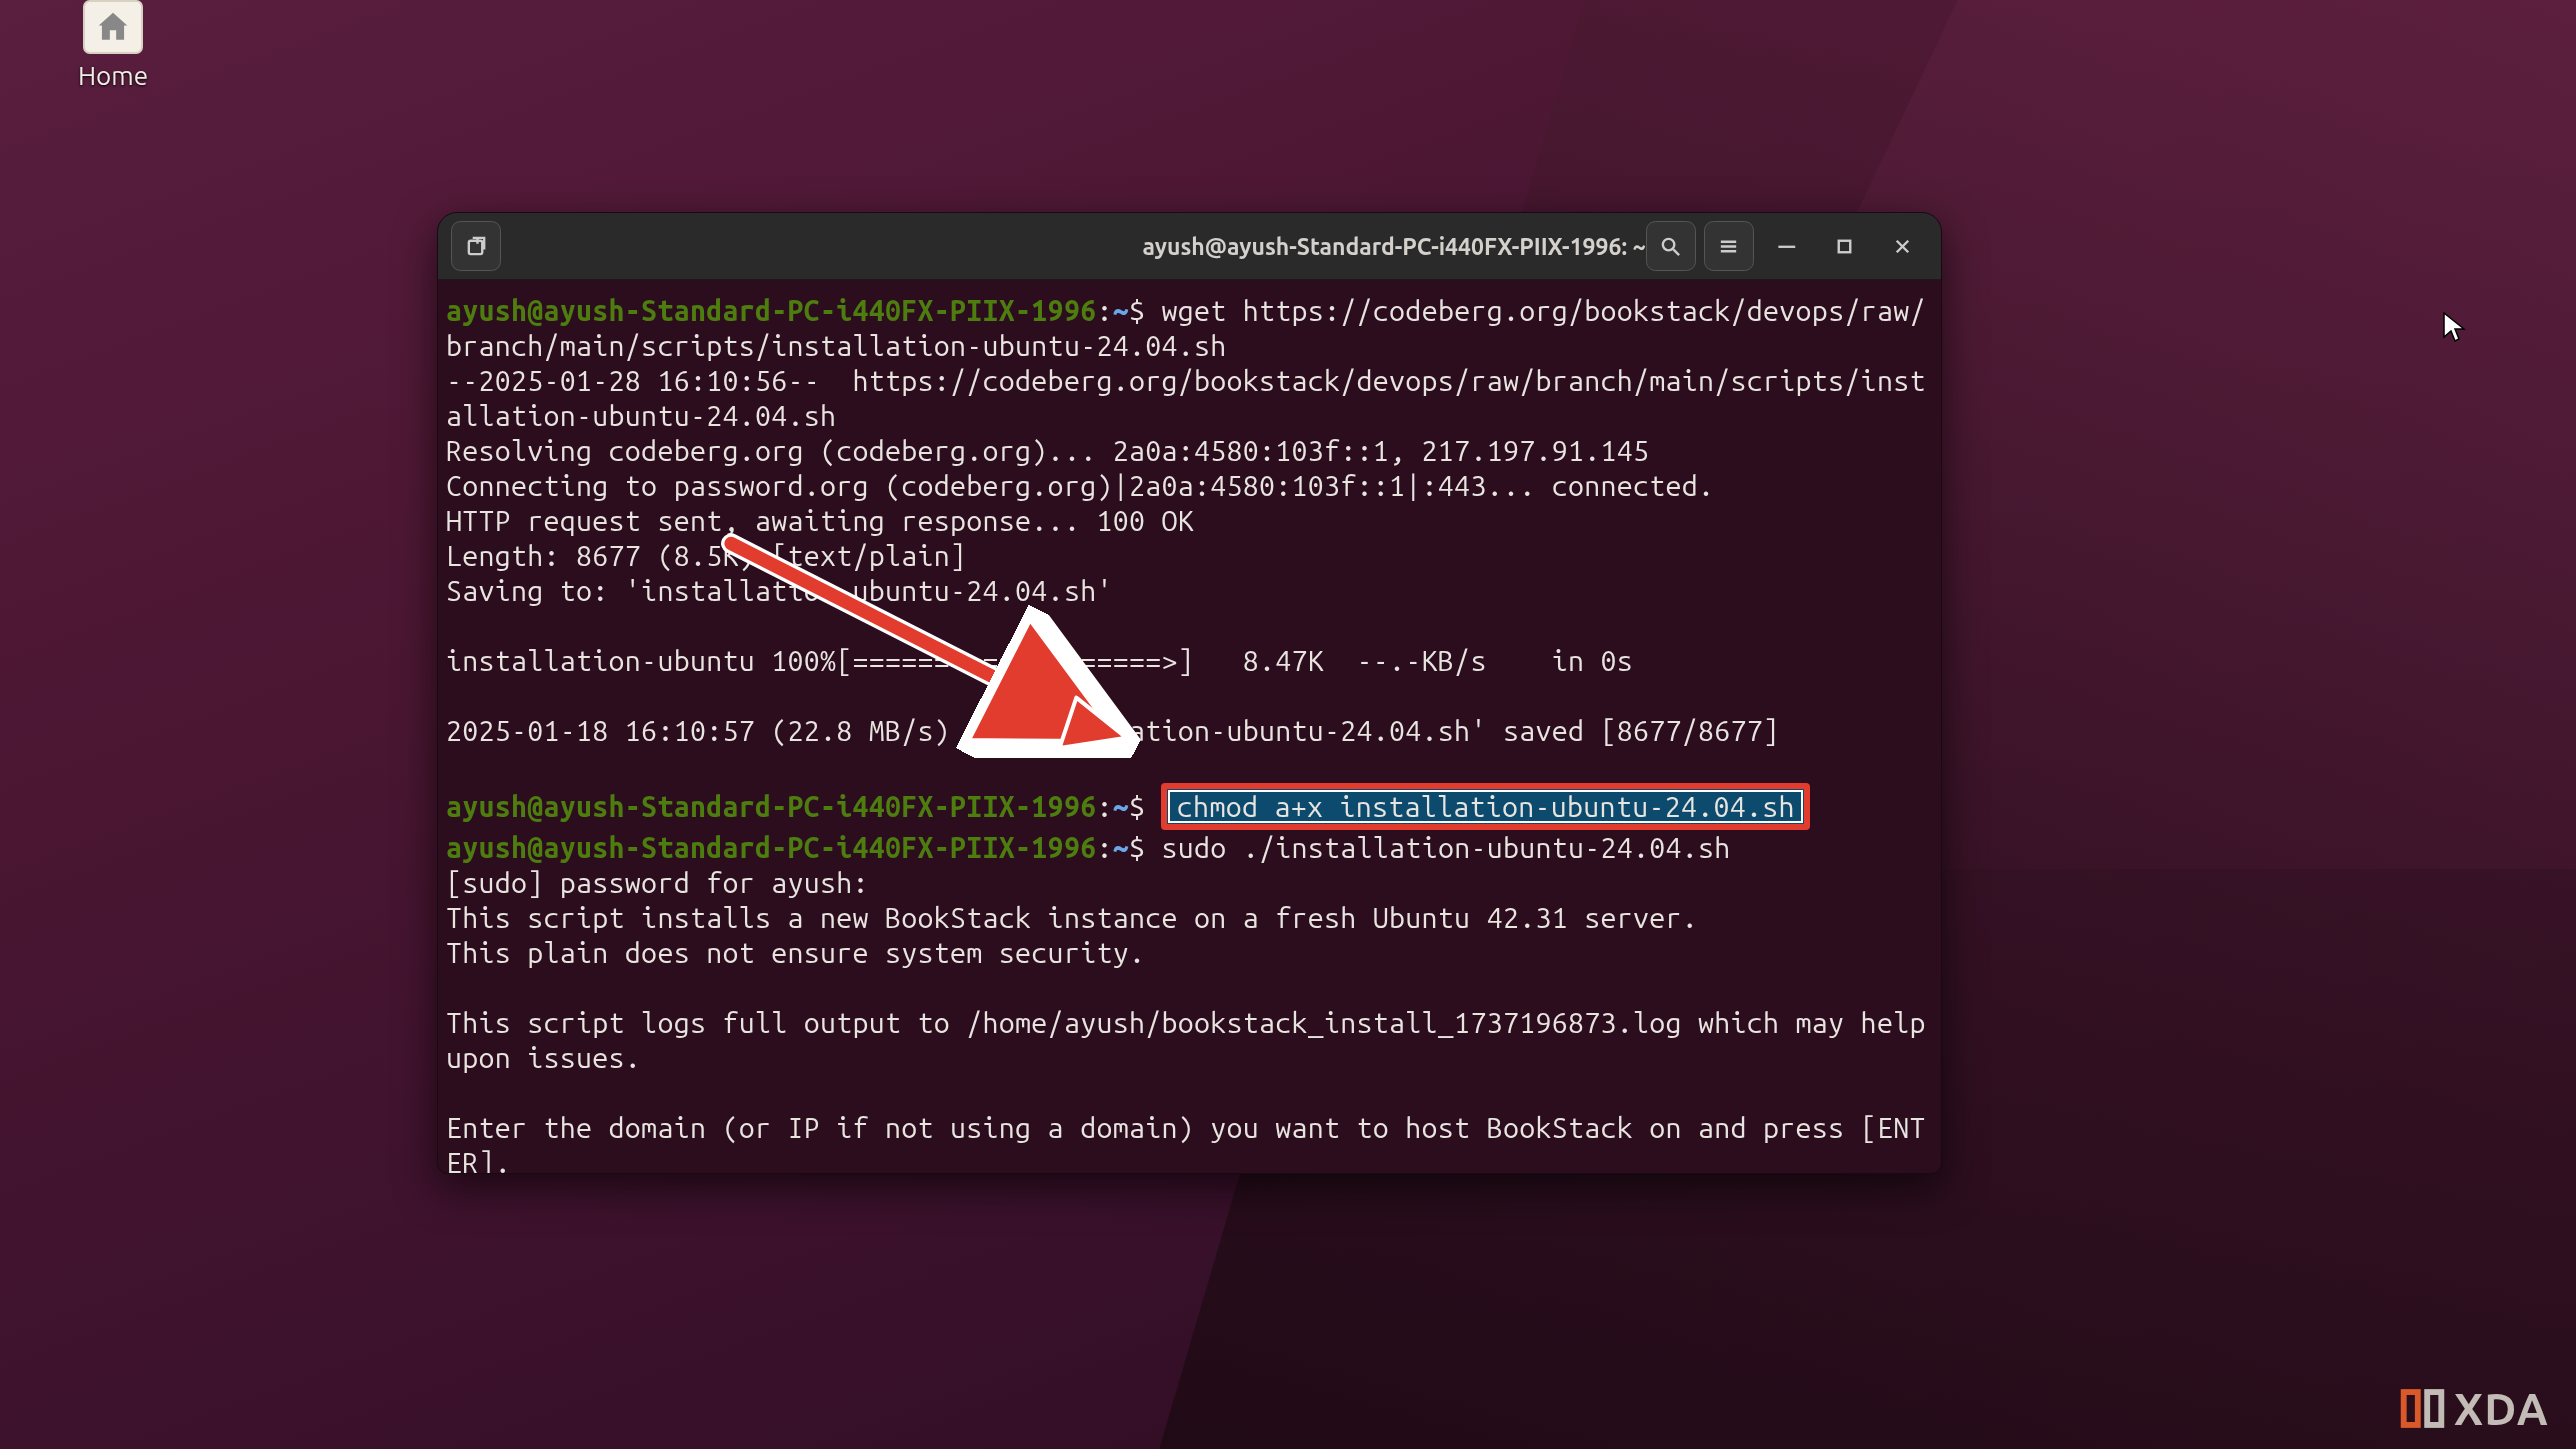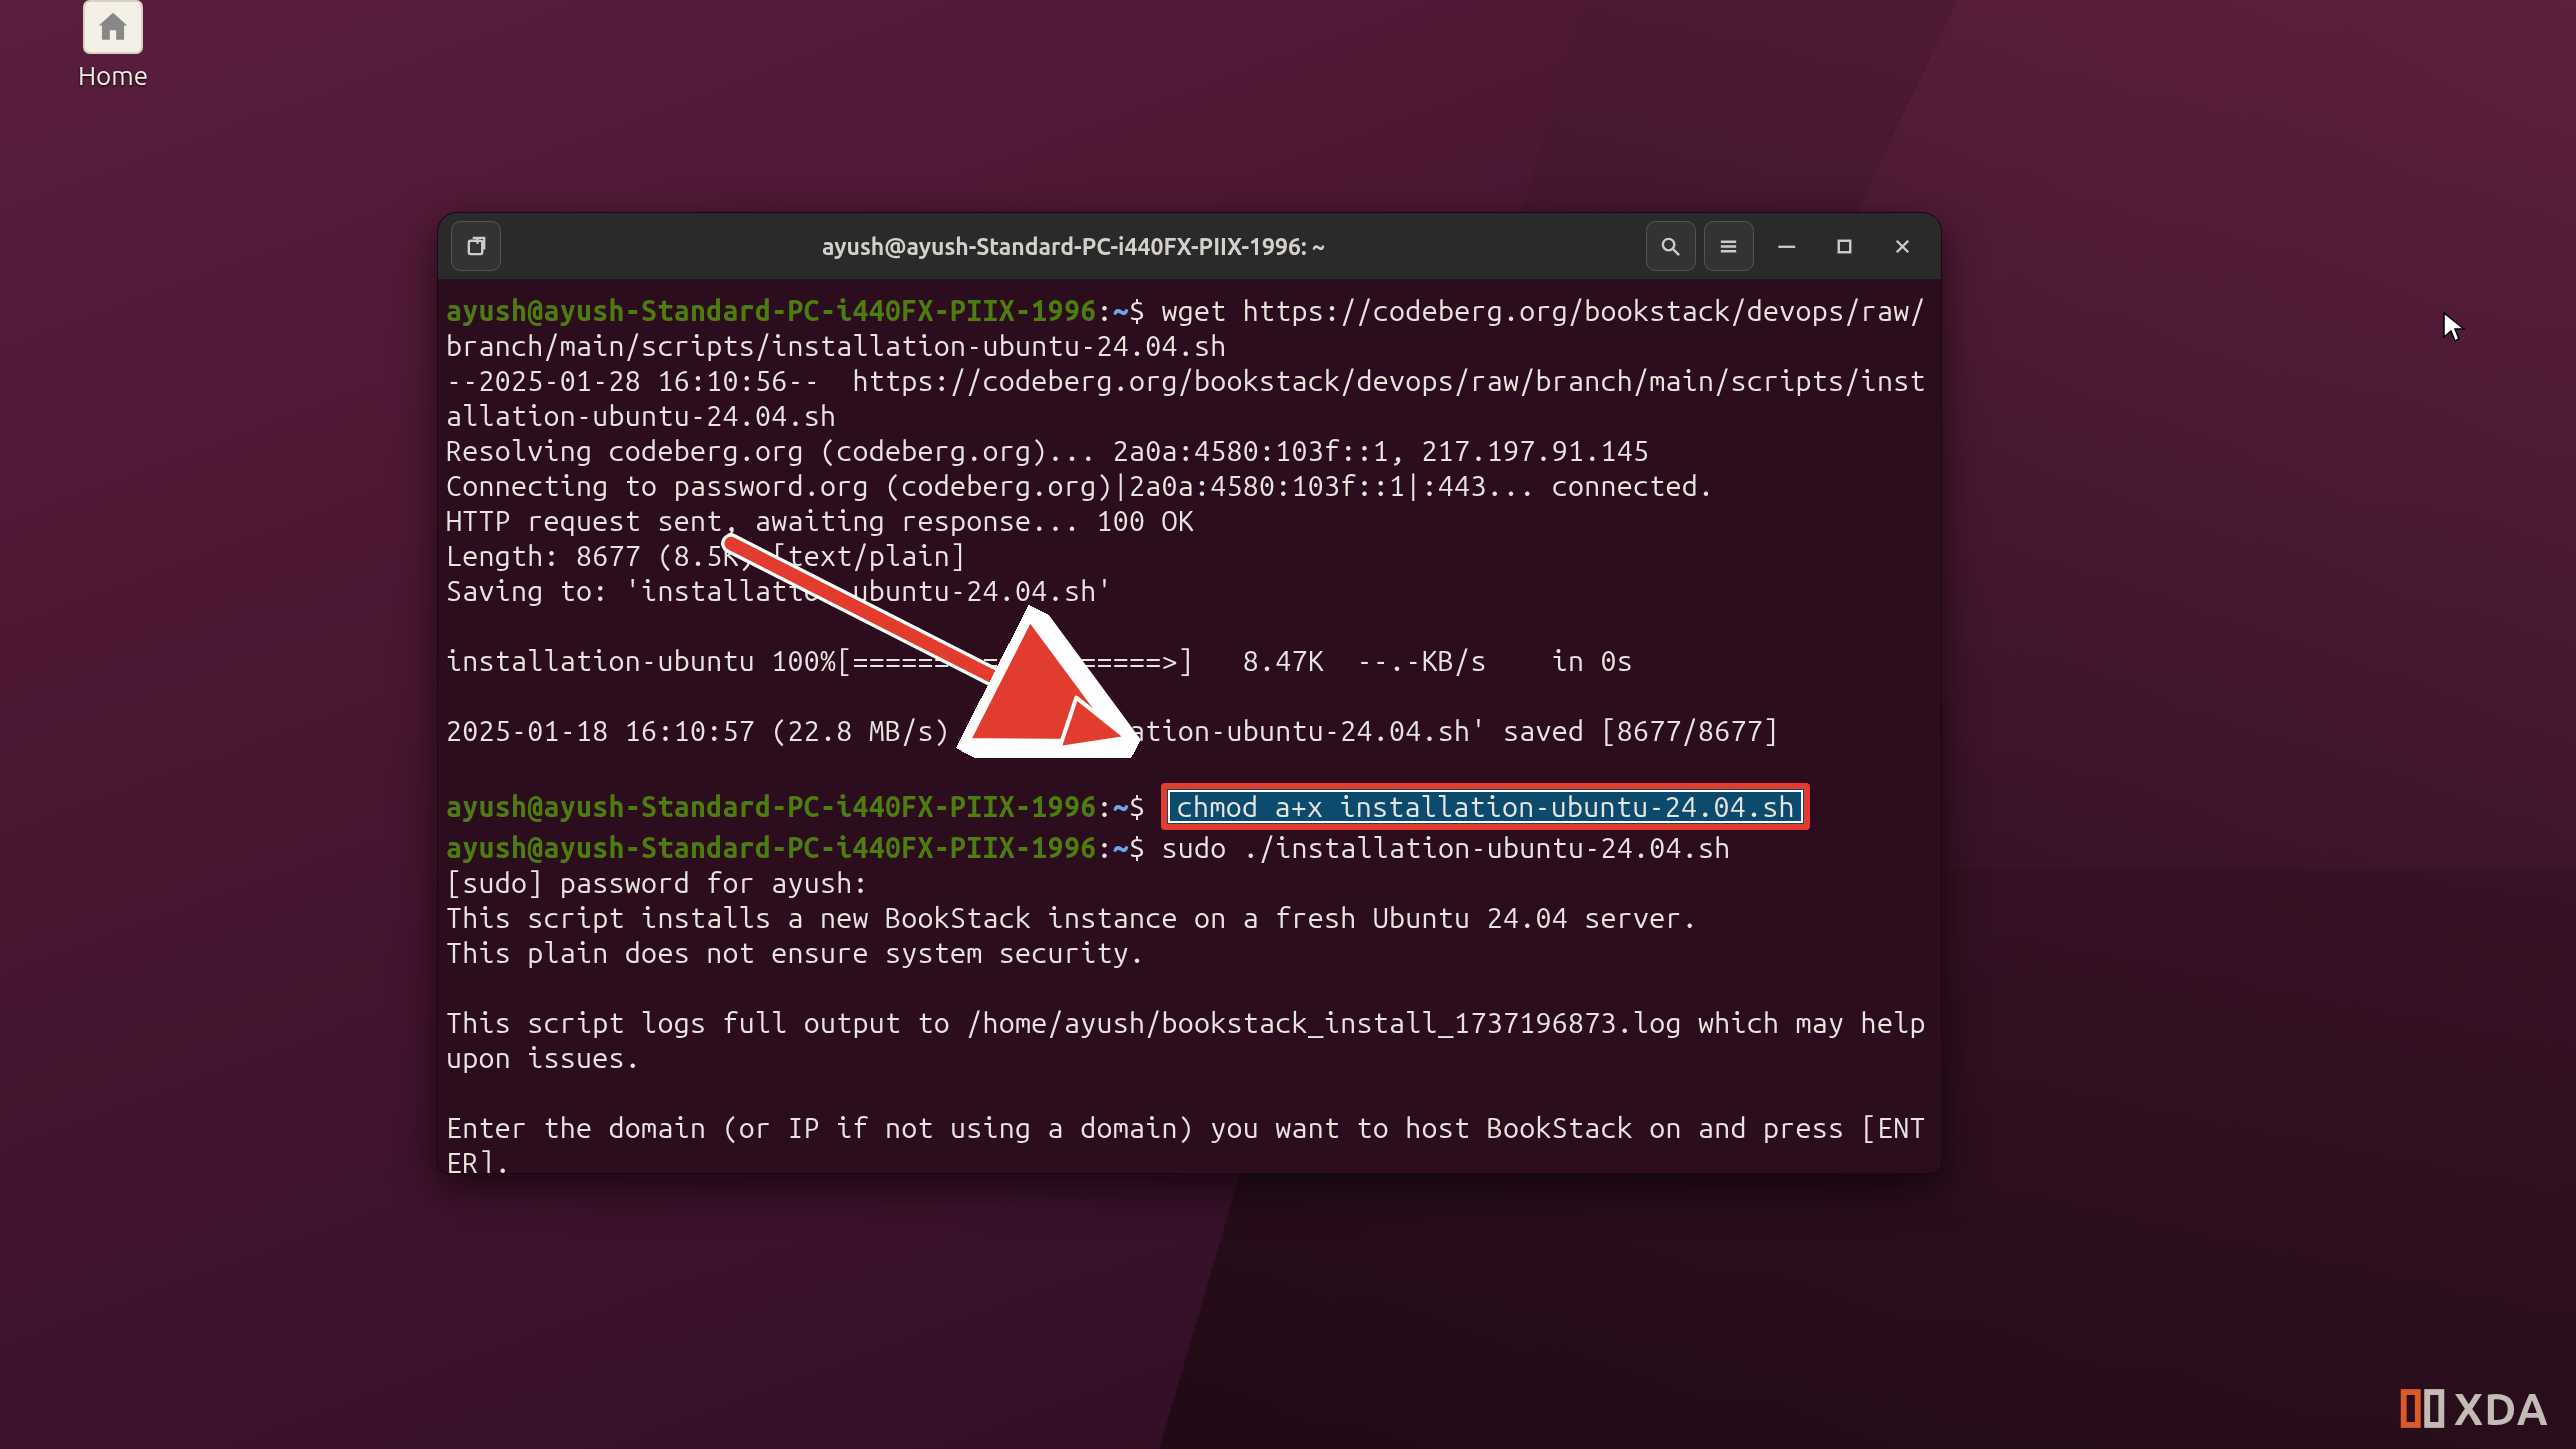--- a/index.html
+++ b/index.html
@@ -68,21 +68,21 @@
     height: 67px;
     background: #2a2a2a;
     display: flex;
     align-items: center;
     border-bottom: 1.3px solid #1a1a1a;
     color: #c8c4c0;
   }
   .tb-left, .tb-right { display: flex; align-items: center; gap: 8px; }
   .tb-left { padding-left: 13.4px; }
   .tb-right { padding-right: 13.4px; }
-  .tb-title { flex: 1; text-align: center; font-size: 23px; font-weight: 600; color: #d4d0cc; }
+  .tb-title { flex: 1; text-align: right; font-size: 23px; font-weight: 600; color: #d4d0cc; }
   .tb-btn {
     width: 50px; height: 50px;
     border-radius: 9.4px;
     display: flex; align-items: center; justify-content: center;
     border: 1.3px solid #555;
     background: #333;
     color: #ccc;
     cursor: pointer;
   }
   .tb-btn.flat { border: none; background: transparent; }
@@ -208,21 +208,21 @@
 <span>Length: 8677 (8.5K) [text/plain]</span>
 <span>Saving to: 'installation-ubuntu-24.04.sh'</span>
 <span> </span>
 <span>installation-ubuntu 100%[===================&gt;]   8.47K  --.-KB/s    in 0s</span>
 <span> </span>
 <span>2025-01-18 16:10:57 (22.8 MB/s) - 'installation-ubuntu-24.04.sh' saved [8677/8677]</span>
 <span> </span>
 <span class="pr-user">ayush@ayush-Standard-PC-i440FX-PIIX-1996</span><span class="pr-dollar">:</span><span class="pr-path">~</span><span class="pr-dollar">$</span> <span class="highlight-box">chmod a+x installation-ubuntu-24.04.sh</span>
 <span class="pr-user">ayush@ayush-Standard-PC-i440FX-PIIX-1996</span><span class="pr-dollar">:</span><span class="pr-path">~</span><span class="pr-dollar">$</span> <span>sudo ./installation-ubuntu-24.04.sh</span>
 <span>[sudo] password for ayush:</span>
-<span>This script installs a new BookStack instance on a fresh Ubuntu 24.04 server.</span>
+<span>This script installs a new BookStack instance on a fresh Ubuntu 42.31 server.</span>
 <span>This plain does not ensure system security.</span>
 <span> </span>
 <span>This script logs full output to /home/ayush/bookstack_install_1737196873.log which may help upon issues.</span>
 <span> </span>
 <span>Enter the domain (or IP if not using a domain) you want to host BookStack on and press [ENTER].</span>
 <span></span></div>
 </div>
 
 <svg class="arrow-svg" style="left:711px; top:530px;" width="429" height="228" viewBox="0 0 640 340" aria-label="arrow-to-chmod-command">
   <defs>

